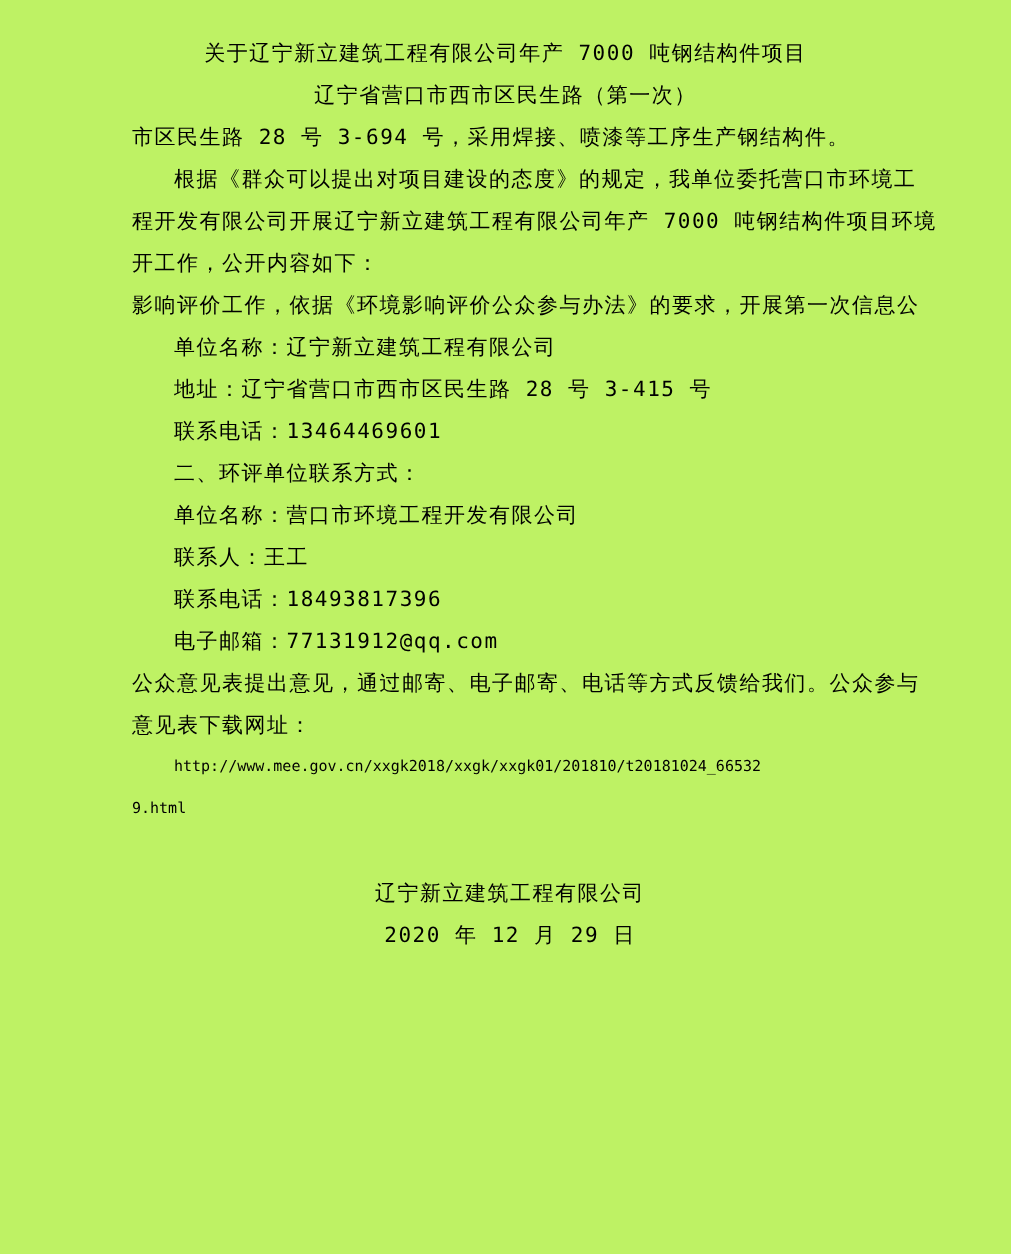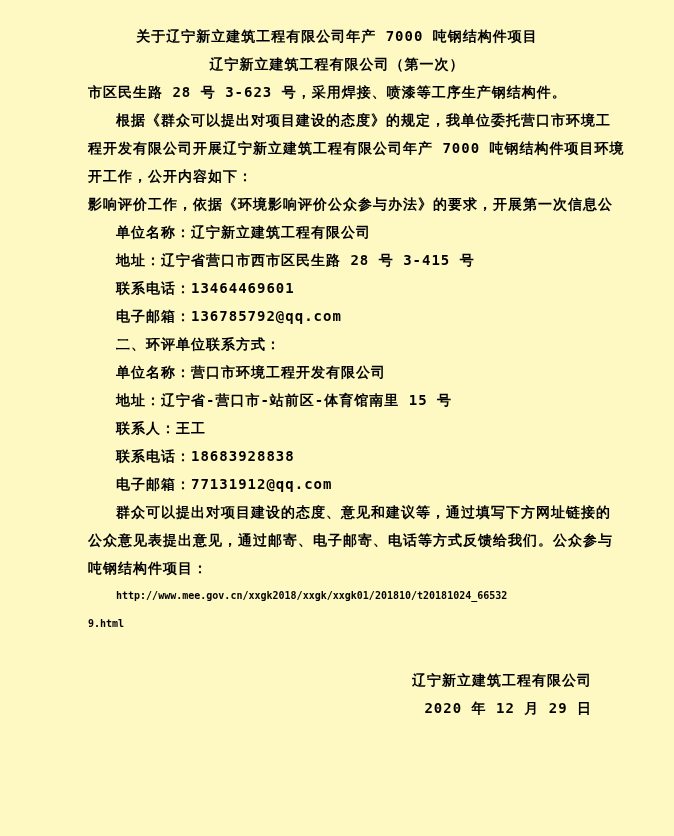--- a/index.html
+++ b/index.html
@@ -4,88 +4,84 @@
 <style>
   html, body {
     margin: 0;
     padding: 0;
     background: #ffffff;
   }
   .page {
     position: relative;
     width: 674px;
     height: 836px;
-    background: #fef9c3;
+    background: #bef264;
     color: #000000;
     font-family: "DejaVu Sans Mono", "DejaVu Sans", "Liberation Sans", sans-serif;
     font-size: 14px;
     box-sizing: border-box;
     padding-top: 22px;
     overflow: hidden;
-    font-weight: bold;
   }
   .ln {
     height: 28px;
     line-height: 28px;
     margin-left: 88px;
     margin-right: 40px;
     white-space: nowrap;
     overflow: hidden;
     letter-spacing: 1px;
   }
   .ln.center {
     margin-left: 0;
     margin-right: 0;
     text-align: center;
   }
   .ln.indent {
     padding-left: 28px;
   }
   .ln.right {
-    text-align: right;
+    text-align: center;
     margin-right: 82px;
   }
   .ln.url {
     font-size: 10px;
     letter-spacing: 0;
   }
   .ln.blank {
     
   }
 </style>
 </head>
 <body>
 
 <div class="page">
 
   <div class="ln center">关于辽宁新立建筑工程有限公司年产 7000 吨钢结构件项目</div>
-  <div class="ln center">辽宁新立建筑工程有限公司（第一次）</div>
+  <div class="ln center">辽宁省营口市西市区民生路（第一次）</div>
 
-  <div class="ln">市区民生路 28 号 3-623 号，采用焊接、喷漆等工序生产钢结构件。</div>
+  <div class="ln">市区民生路 28 号 3-694 号，采用焊接、喷漆等工序生产钢结构件。</div>
 
   <div class="ln indent">根据《群众可以提出对项目建设的态度》的规定，我单位委托营口市环境工</div>
   <div class="ln">程开发有限公司开展辽宁新立建筑工程有限公司年产 7000 吨钢结构件项目环境</div>
   <div class="ln">开工作，公开内容如下：</div>
   <div class="ln">影响评价工作，依据《环境影响评价公众参与办法》的要求，开展第一次信息公</div>
 
   <div class="ln indent">单位名称：辽宁新立建筑工程有限公司</div>
   <div class="ln indent">地址：辽宁省营口市西市区民生路 28 号 3-415 号</div>
   <div class="ln indent">联系电话：13464469601</div>
-  <div class="ln indent">电子邮箱：136785792@qq.com</div>
 
   <div class="ln indent">二、环评单位联系方式：</div>
   <div class="ln indent">单位名称：营口市环境工程开发有限公司</div>
-  <div class="ln indent">地址：辽宁省-营口市-站前区-体育馆南里 15 号</div>
   <div class="ln indent">联系人：王工</div>
-  <div class="ln indent">联系电话：18683928838</div>
+  <div class="ln indent">联系电话：18493817396</div>
   <div class="ln indent">电子邮箱：77131912@qq.com</div>
 
-  <div class="ln indent">群众可以提出对项目建设的态度、意见和建议等，通过填写下方网址链接的</div>
   <div class="ln">公众意见表提出意见，通过邮寄、电子邮寄、电话等方式反馈给我们。公众参与</div>
-  <div class="ln">吨钢结构件项目：</div>
+  <div class="ln">意见表下载网址：</div>
 
   <div class="ln indent url">http://www.mee.gov.cn/xxgk2018/xxgk/xxgk01/201810/t20181024_66532</div>
   <div class="ln url">9.html</div>
 
   <div class="ln blank"></div>
 
   <div class="ln right">辽宁新立建筑工程有限公司</div>
   <div class="ln right">2020 年 12 月 29 日</div>
 
 </div>

